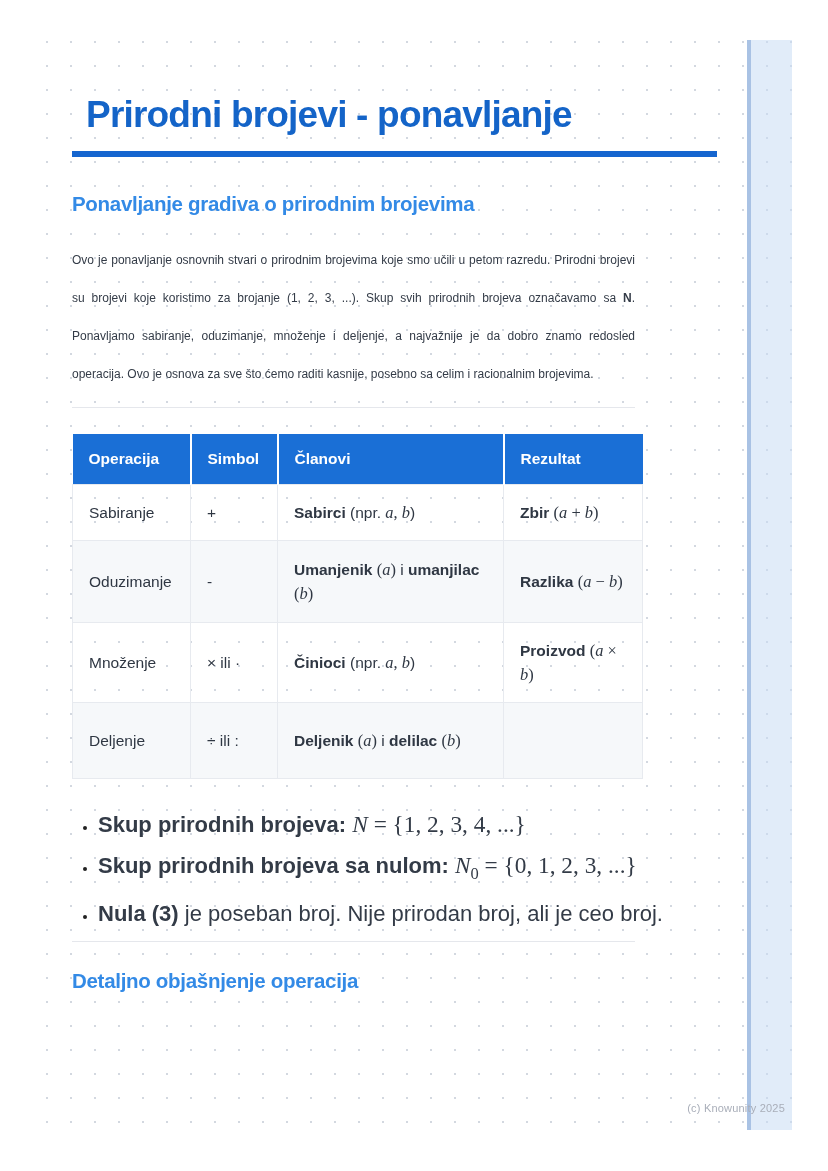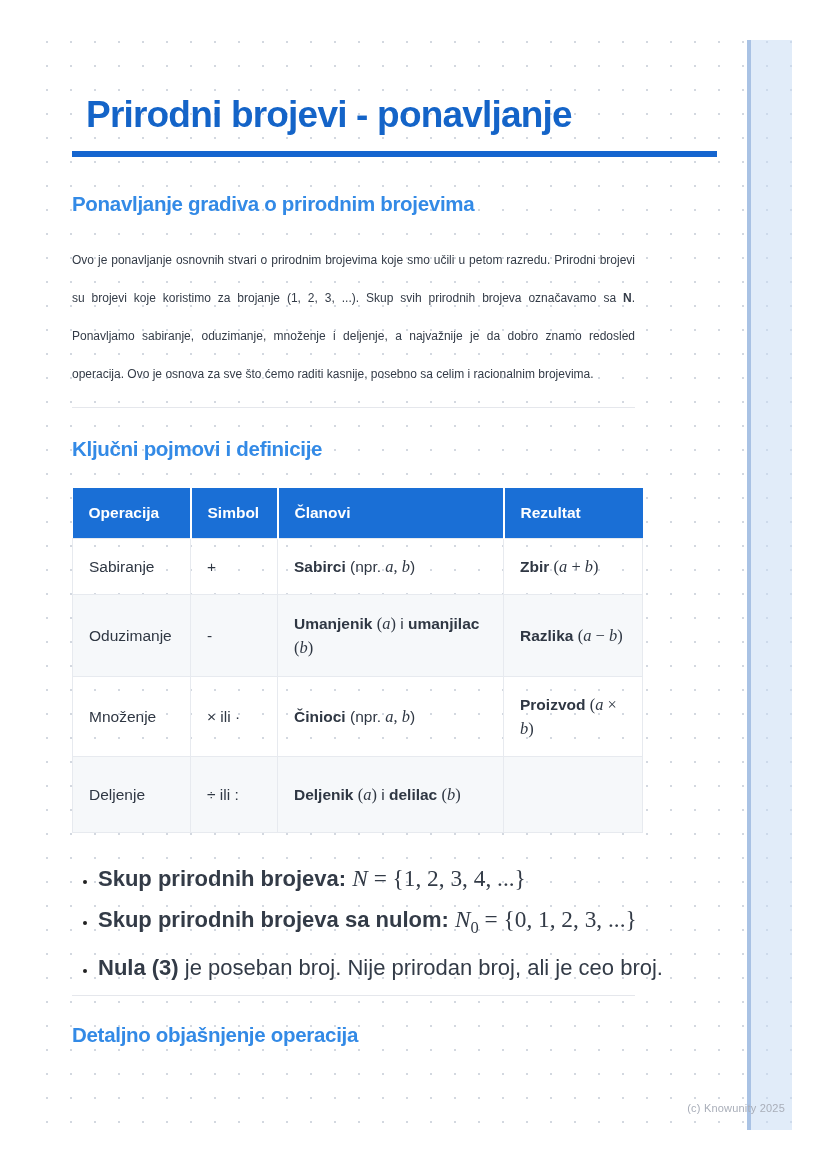--- a/index.html
+++ b/index.html
@@ -88,21 +88,20 @@
 
   <div class="content">
     <h1 class="title">Prirodni brojevi - ponavljanje</h1>
     <div class="title-rule"></div>
 
     <h2 class="sec first">Ponavljanje gradiva o prirodnim brojevima</h2>
     <p class="body"><span>Ovo je ponavljanje osnovnih stvari o prirodnim brojevima koje smo učili u petom razredu. Prirodni brojevi su brojevi koje koristimo za brojanje (1, 2, 3, ...). Skup svih prirodnih brojeva označavamo sa </span><span class="seg-b">N</span><span>. Ponavljamo sabiranje, oduzimanje, množenje i deljenje, a najvažnije je da dobro znamo redosled operacija. Ovo je osnova za sve što ćemo raditi kasnije, posebno sa celim i racionalnim brojevima.</span></p>
 
     <hr class="div">
 
-    <h2 class="sec mid">Ključni pojmovi i definicije</h2>
 
     <table class="ops">
       <colgroup>
           <col class="c1">
           <col class="c2">
           <col class="c3">
           <col class="c4">
         </colgroup>
       <thead>
         <tr>

